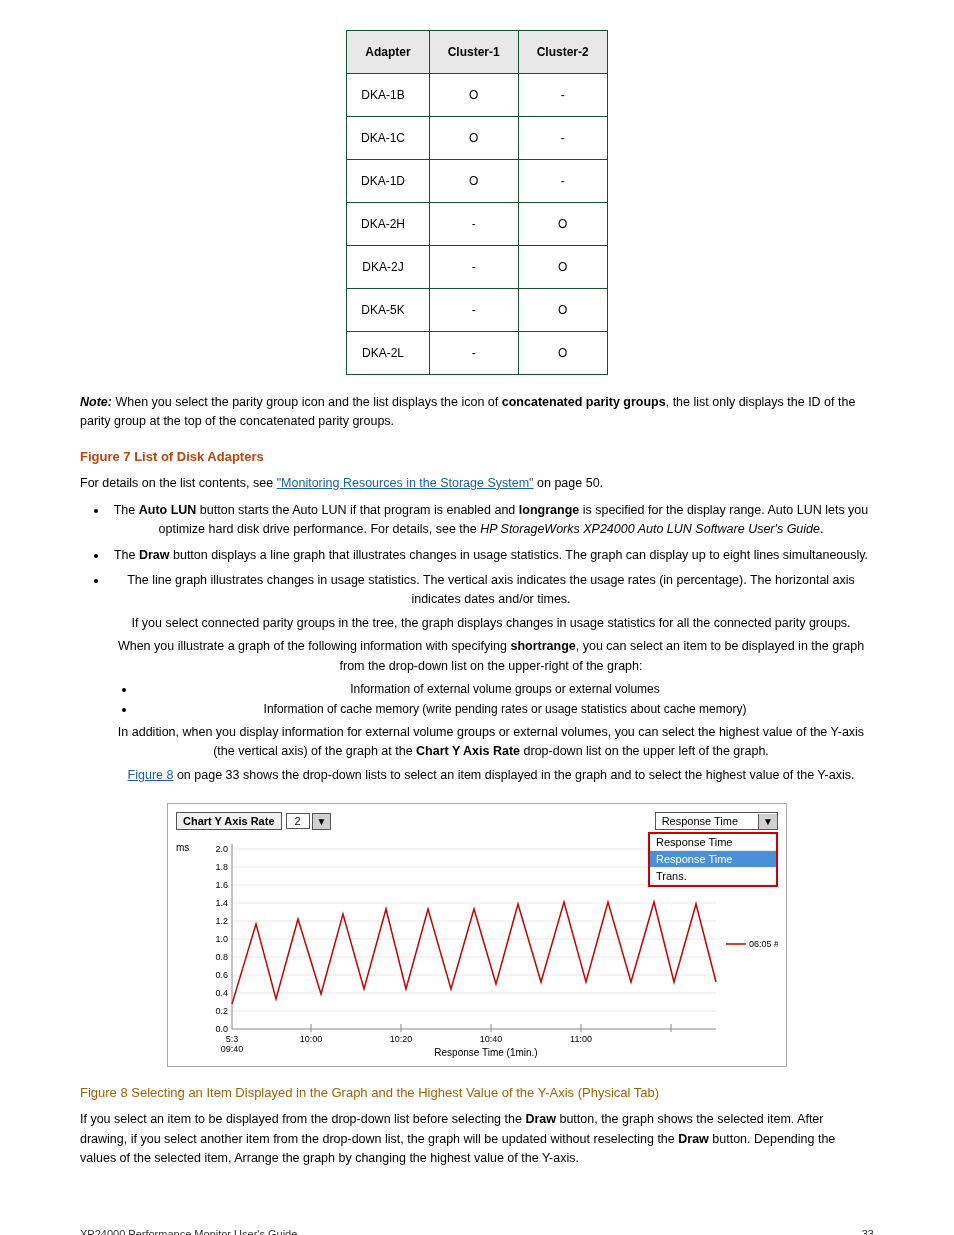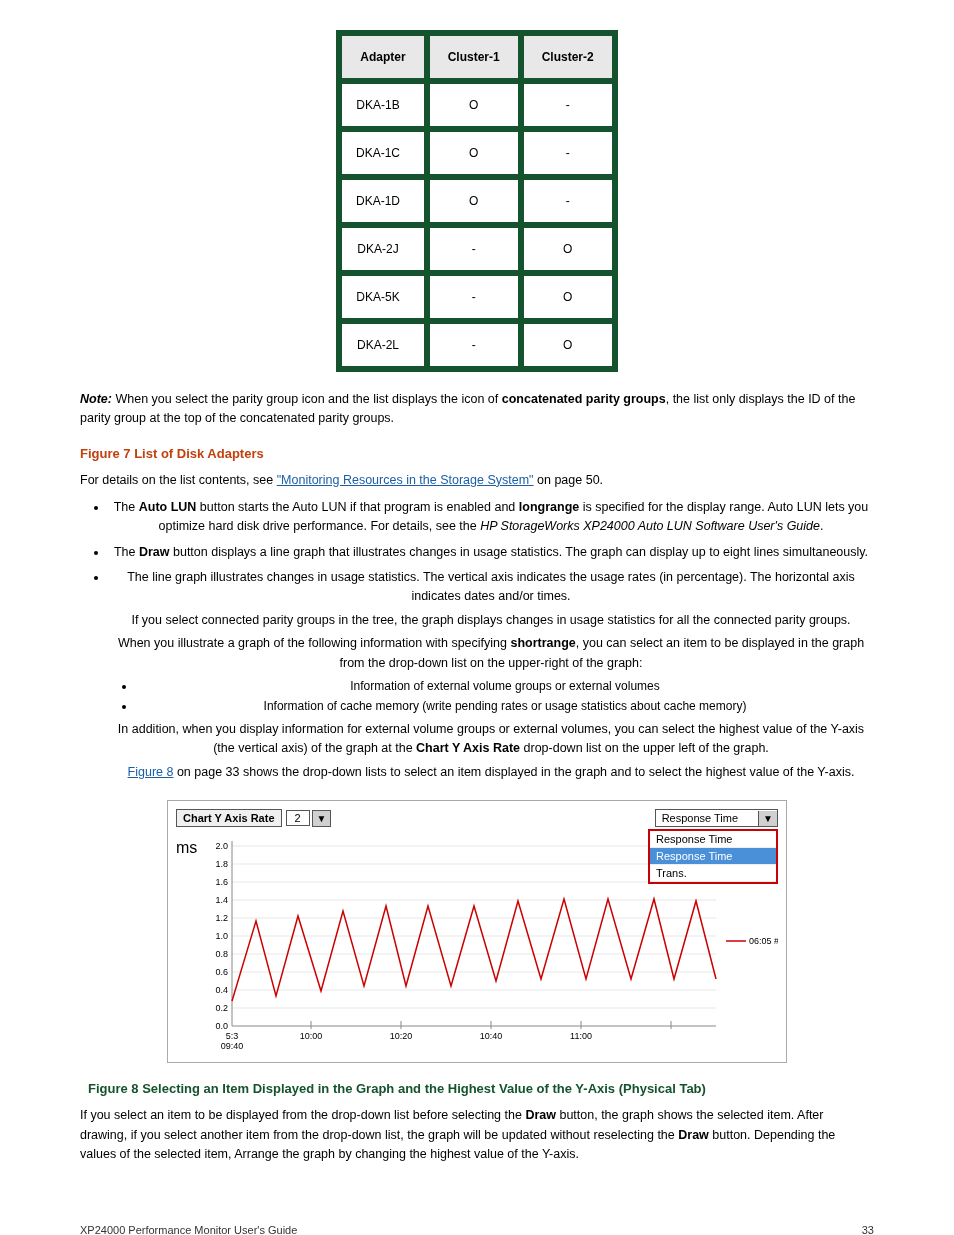--- a/index.html
+++ b/index.html
@@ -13,21 +13,21 @@
       padding: 30px 80px 60px 80px;
     }
 
     
     .adapter-table {
       border-collapse: collapse;
       margin: 0 auto 18px auto;
       font-size: 12px;
     }
     .adapter-table th, .adapter-table td {
-      border: 6px solid #14532d;
+      border: 1px solid #14532d;
       padding: 14px 18px;
       text-align: center;
     }
     .adapter-table th {
       background: #e8e8e8;
       font-weight: bold;
     }
     .adapter-table td:first-child {
       text-align: center;
       padding-left: 8px;
@@ -149,24 +149,24 @@
       color: #fff;
     }
 
     
     .chart-svg-area {
       display: flex;
     }
 
     
     .figure8-heading {
-      color: #14532d;
-      font-weight: bold;
+      color: #a16207;
+      font-weight: normal;
       font-size: 13px;
-      margin: 18px 0 10px 8px;
+      margin: 18px 0 10px 0;
     }
 
     
     .page-footer {
       display: flex;
       justify-content: space-between;
       align-items: center;
       margin-top: 60px;
       font-size: 11px;
       color: #333;
@@ -191,20 +191,25 @@
       </tr>
       <tr>
         <td>DKA-1C</td>
         <td>O</td>
         <td>-</td>
       </tr>
       <tr>
         <td>DKA-1D</td>
         <td>O</td>
         <td>-</td>
+      </tr>
+      <tr>
+        <td>DKA-2H</td>
+        <td>-</td>
+        <td>O</td>
       </tr>
       <tr>
         <td>DKA-2J</td>
         <td>-</td>
         <td>O</td>
       </tr>
       <tr>
         <td>DKA-5K</td>
         <td>-</td>
         <td>O</td>
@@ -264,21 +269,21 @@
 
       <div class="chart-dropdown-open">
         <div class="dropdown-item">Response Time</div>
         <div class="dropdown-item selected">Response Time</div>
         <div class="dropdown-item">Trans.</div>
       </div>
     </div>
   </div>
 
   <div class="chart-svg-area">
-    <div style="font-size:16px;width:18px;padding-top:8px;">ms</div>
+    <div style="font-size:10px;width:18px;padding-top:8px;">ms</div>
     <div style="flex:1;position:relative;">
       <svg width="100%" height="220" viewBox="0 0 560 220">
 
         <text x="22" y="18" font-size="9" text-anchor="end">2.0</text>
         <text x="22" y="36" font-size="9" text-anchor="end">1.8</text>
         <text x="22" y="54" font-size="9" text-anchor="end">1.6</text>
         <text x="22" y="72" font-size="9" text-anchor="end">1.4</text>
         <text x="22" y="90" font-size="9" text-anchor="end">1.2</text>
         <text x="22" y="108" font-size="9" text-anchor="end">1.0</text>
         <text x="22" y="126" font-size="9" text-anchor="end">0.8</text>
@@ -313,20 +318,21 @@
         <text x="195" y="208" font-size="9" text-anchor="middle">10:20</text>
         <text x="285" y="208" font-size="9" text-anchor="middle">10:40</text>
         <text x="375" y="208" font-size="9" text-anchor="middle">11:00</text>
 
         <polyline fill="none" stroke="#cc0000" stroke-width="1.5" points="26,170 50,90 70,165 92,85 115,160 137,80 158,155 180,75 200,155 222,75 245,155 268,75 290,150 312,70 335,148 358,68 380,148 402,68 425,148 448,68 468,148 490,70 510,148"></polyline>
 
         <line x1="520" y1="110" x2="540" y2="110" stroke="#cc0000" stroke-width="1.5"></line>
         <text x="543" y="113" font-size="9">06:05 #</text>
       </svg>
       
+      <div style="text-align:center;font-size:10px;margin-top:-10px;">Response Time (1min.)</div>
     </div>
   </div>
 </div>
 
 <div class="figure8-heading">Figure 8 Selecting an Item Displayed in the Graph and the Highest Value of the Y-Axis (Physical Tab)</div>
 
 <div class="body-text">
   If you select an item to be displayed from the drop-down list before selecting the <strong>Draw</strong> button, the graph shows the selected item.  After drawing, if you select another item from the drop-down list, the graph will be updated without reselecting the <strong>Draw</strong> button.  Depending the values of the selected item, Arrange the graph by changing the highest value of the Y-axis.
 </div>
 

